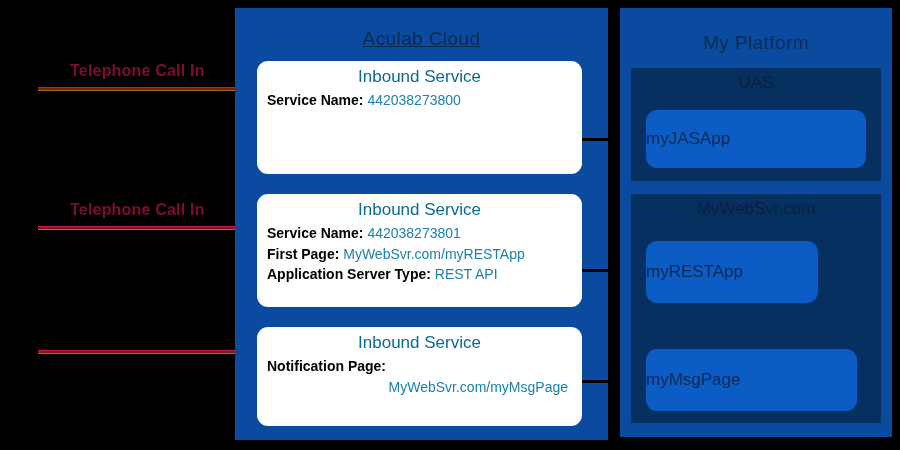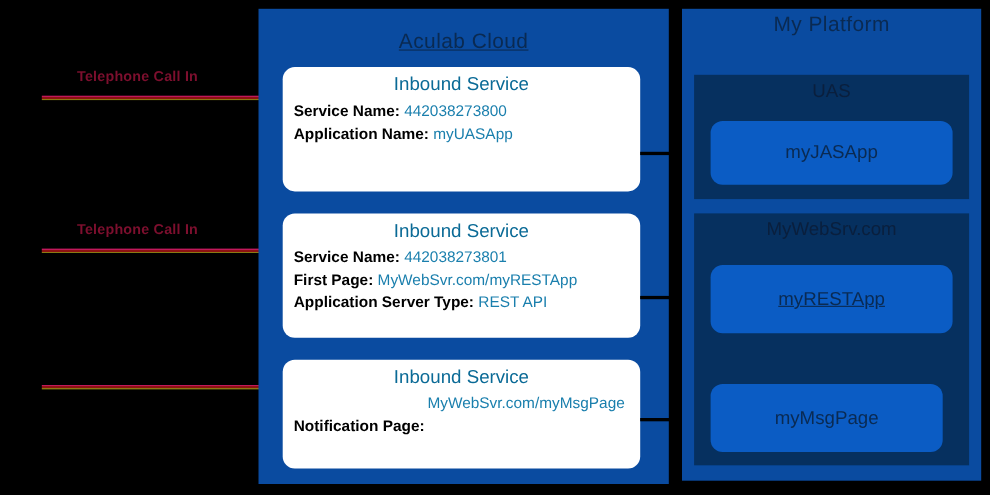--- a/index.html
+++ b/index.html
@@ -28,21 +28,21 @@
     top: -7px;
     width: 0;
     height: 0;
     border-left: 15px solid #8d1212;
     border-top: 9px solid transparent;
     border-bottom: 9px solid transparent;
   }
   .call-label {
     position: absolute;
     color: #7d0f2e;
-    font-size: 13px;
+    font-size: 16px;
     font-weight: 700;
     white-space: nowrap;
     letter-spacing: .2px;
   }
 
   
   .panel {
     position: absolute;
     background: #0a4ba0;
   }
@@ -97,21 +97,20 @@
     font-size: 17px;
     font-weight: 400;
     padding-top: 5px;
   }
   .app-box {
     position: absolute;
     background: #0b5cc4;
     border-radius: 11px;
     display: flex;
     align-items: center;
-    justify-content: center;
     color: #0a2a52;
     font-size: 17px;
     font-weight: 400;
   }
 
   
   .conn {
     position: absolute;
     height: 3px;
     background: #000000;
@@ -148,74 +147,70 @@
 <div class="panel" style="left:235px; top:8px; width:373px; height:432px;">
   <div class="panel-title" style="padding-top:20px;text-decoration:underline;">Aculab Cloud</div>
 </div>
 
 <div class="svc-card" style="left:257px; top:61px; width:325px; height:113px;">
   <div class="svc-title">Inbound Service</div>
   <div class="svc-row">
     <span>Service Name:</span>
     <span class="val">442038273800</span>
   </div>
-  <div class="svc-row">
-    <span>Application Name:</span>
-    <span class="val">myUASApp</span>
-  </div>
 </div>
 
 <div class="svc-card" style="left:257px; top:194px; width:325px; height:113px;">
   <div class="svc-title">Inbound Service</div>
   <div class="svc-row">
     <span>Service Name:</span>
     <span class="val">442038273801</span>
   </div>
   <div class="svc-row">
     <span>First Page:</span>
     <span class="val">MyWebSvr.com/myRESTApp</span>
   </div>
   <div class="svc-row">
     <span>Application Server Type:</span>
     <span class="val">REST API</span>
   </div>
 </div>
 
 <div class="svc-card" style="left:257px; top:327px; width:325px; height:99px;">
   <div class="svc-title">Inbound Service</div>
+  <div class="svc-row">
+    <span>Notification Page:</span>
+  </div>
   <div class="svc-row indent">
     <span class="val">MyWebSvr.com/myMsgPage</span>
   </div>
-  <div class="svc-row">
-    <span>Notification Page:</span>
-  </div>
 </div>
 
 <div class="conn" style="left:582px; top:138px; width:72px;">
   <span class="chead"></span>
 </div>
 <div class="conn" style="left:582px; top:269px; width:72px;">
   <span class="chead"></span>
 </div>
 <div class="conn" style="left:582px; top:380px; width:72px;">
   <span class="chead"></span>
 </div>
 
 <div class="panel" style="left:620px; top:8px; width:272px; height:429px;">
-  <div class="panel-title" style="padding-top:4px;">My Platform</div>
+  <div class="panel-title" style="padding-top:24px;">My Platform</div>
 </div>
 
 <div class="subgroup" style="left:631px; top:68px; width:250px; height:113px;">
   <div class="subgroup-title">UAS</div>
 </div>
 <div class="app-box" style="left:646px; top:110px; width:220px; height:58px;">
   <span>myJASApp</span>
 </div>
 
 <div class="subgroup" style="left:631px; top:194px; width:250px; height:229px;">
-  <div class="subgroup-title">MyWebSrv.com</div>
-</div>
-<div class="app-box" style="left:646px; top:241px; width:220px; height:62px;text-decoration:underline;">
+  <div class="subgroup-title">MyWebSvr.com</div>
+</div>
+<div class="app-box" style="left:646px; top:241px; width:172px; height:62px;">
   <span>myRESTApp</span>
 </div>
 <div class="app-box" style="left:646px; top:349px; width:211px; height:62px;">
   <span>myMsgPage</span>
 </div>
 
 </body></html>

